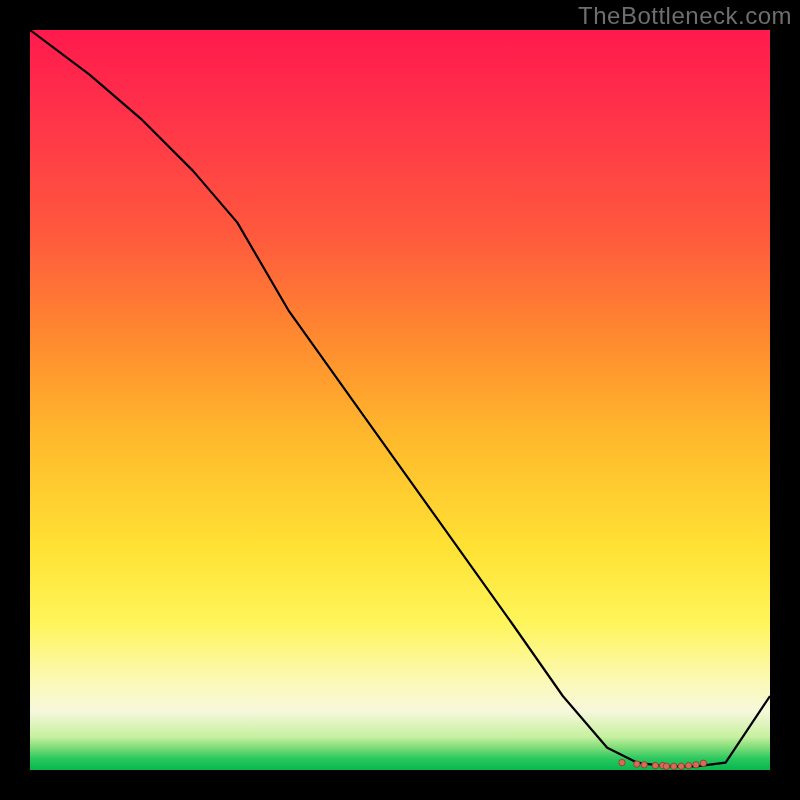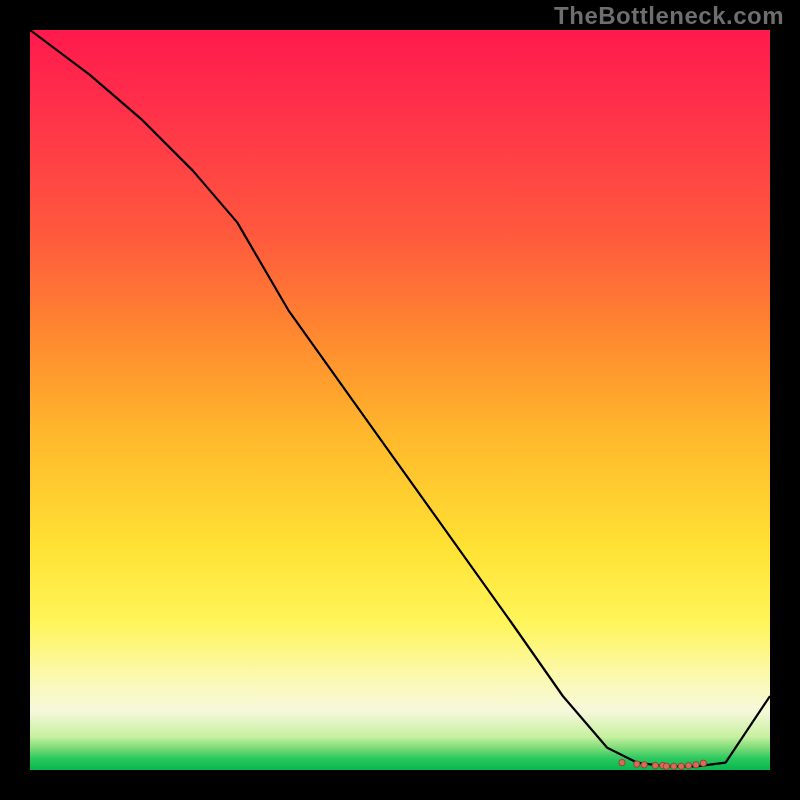--- a/index.html
+++ b/index.html
@@ -12,23 +12,23 @@
     overflow: hidden;
   }
   .stage {
     position: relative;
     width: 800px;
     height: 800px;
   }
   .watermark {
     position: absolute;
     top: 2px;
-    right: 16px;
+    right: 8px;
     font-size: 24px;
-    font-weight: 700;
+    font-weight: 400;
     color: #6e6e6e;
     letter-spacing: 0.5px;
     user-select: none;
   }
   .plot-frame {
     position: absolute;
     left: 30px;
     top: 30px;
     width: 740px;
     height: 740px;

